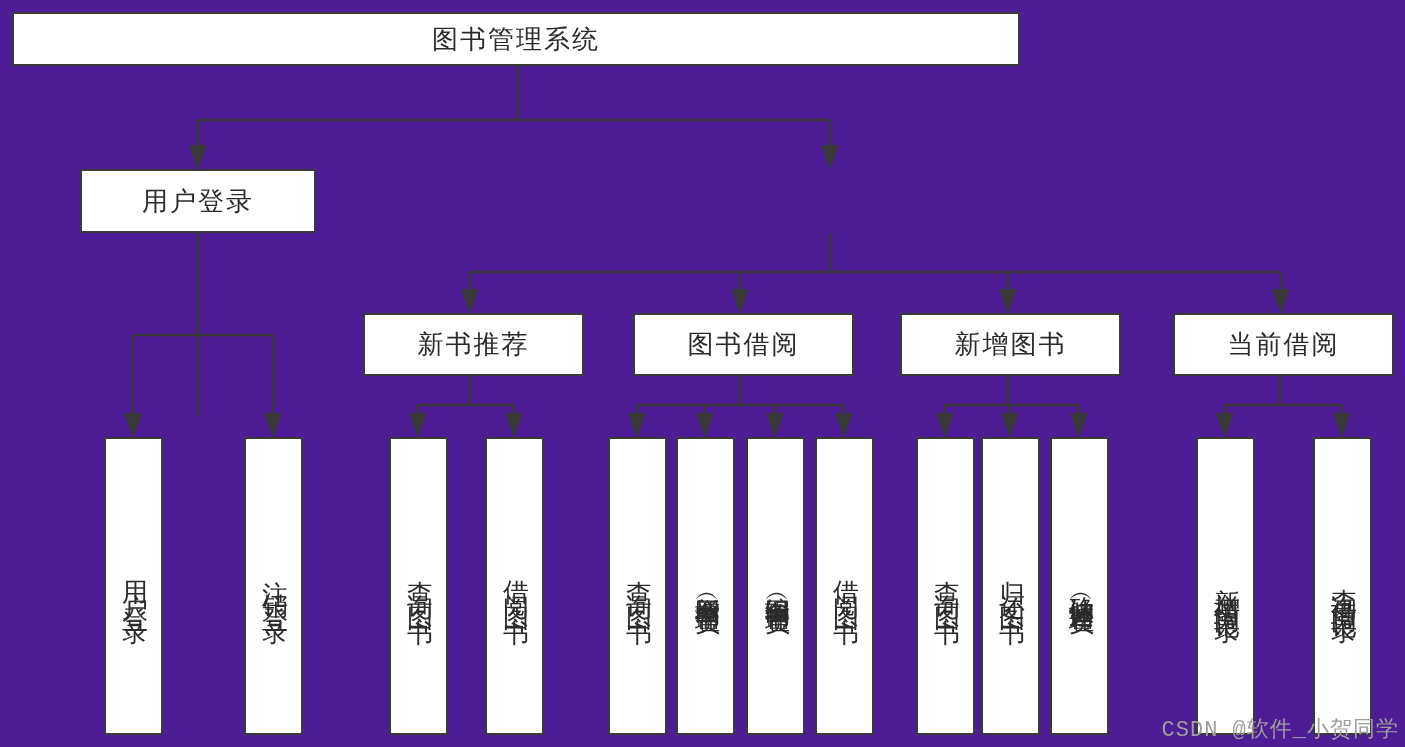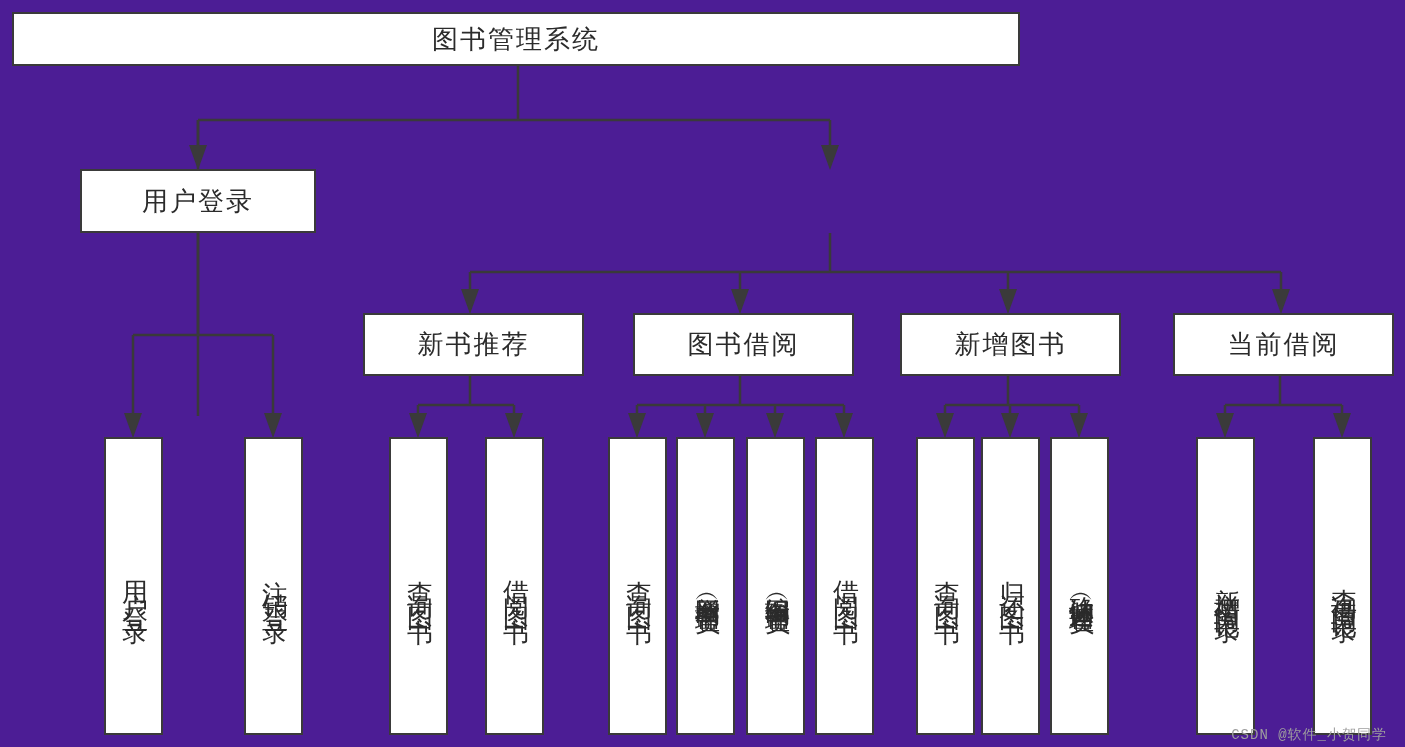--- a/index.html
+++ b/index.html
@@ -65,24 +65,24 @@
     text-orientation: mixed;
     font-size: 26px;
     letter-spacing: 13px;
     line-height: 1;
     color: #2b2b2b;
   }
   .vs-mid   { letter-spacing: 6px; }
   .vs-tight { letter-spacing: 2px; font-size: 25px; }
   .watermark {
     position: absolute;
-    right: 18px;
+    right: 6px;
     bottom: 3px;
     z-index: 2;
-    font-size: 14px;
+    font-size: 22px;
     color: #9e9e9e;
     letter-spacing: 1px;
     white-space: nowrap;
   }
 </style>
 </head>
 <body>
 
 <div class="stage">
 

